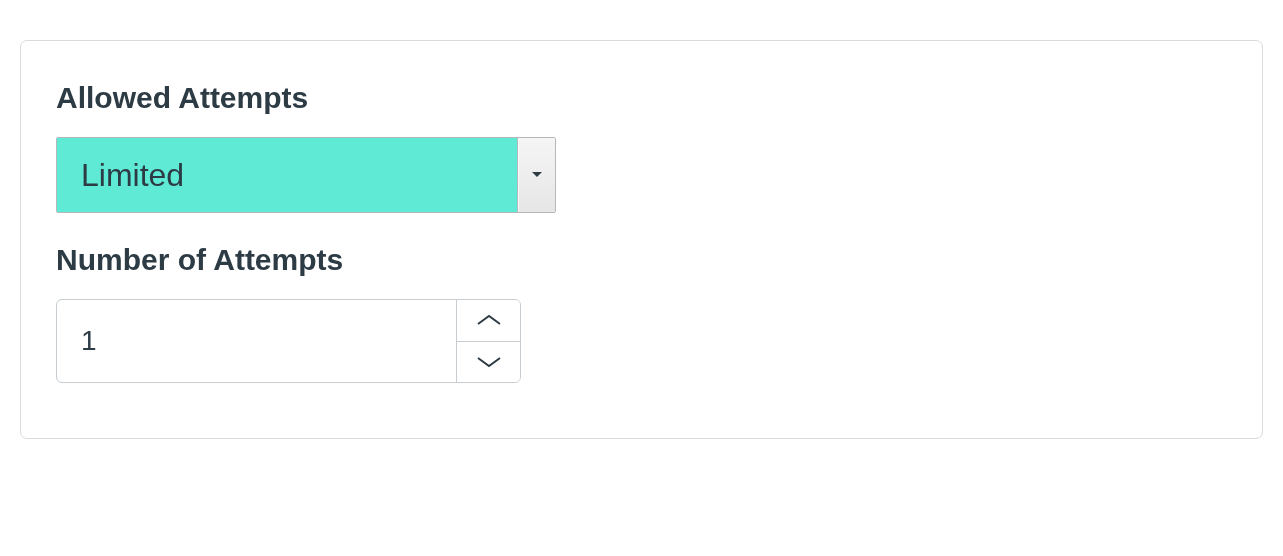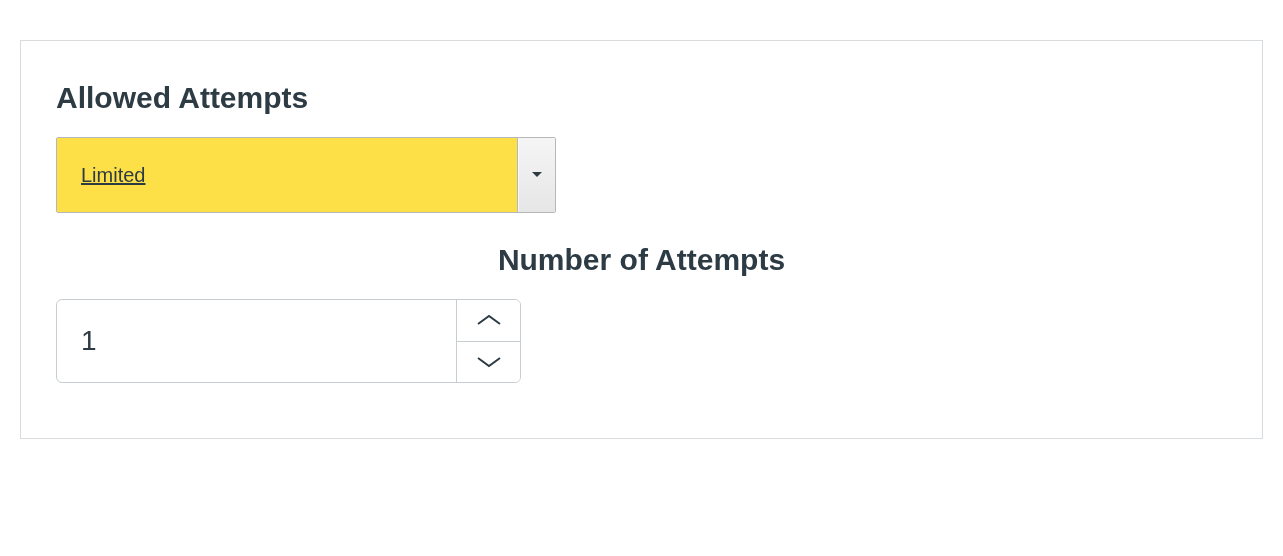--- a/index.html
+++ b/index.html
@@ -20,30 +20,29 @@
     }
     .section-label {
       font-size: 28px;
       color: #2d3b45;
       padding-top: 18px;
       min-width: 310px;
       font-weight: 400;
     }
     .settings-panel {
       border: 1px solid #d8dcdf;
-      border-radius: 0;
+      border-radius: 7px;
       padding: 40px 35px 55px 35px;
       flex: 1;
     }
     .field-group {
       margin-bottom: 30px;
     }
     .field-group:last-child {
       margin-bottom: 0;
-      text-align: center;
     }
     .field-label {
       font-size: 30px;
       font-weight: 700;
       color: #2d3b45;
       display: block;
       margin-bottom: 22px;
     }
     .select-wrapper {
       position: relative;
@@ -51,26 +50,25 @@
       height: 76px;
       border: 1px solid #b5b8bb;
       border-radius: 2px;
       display: flex;
       align-items: stretch;
       background: #fff;
     }
     .select-value {
       flex: 1;
       padding: 0 24px;
-      font-size: 20px;
+      font-size: 32px;
       color: #2d3b45;
       display: flex;
       align-items: center;
-      background: #fde047;
-      text-decoration: underline;
+      background: #5eead4;
     }
     .select-button {
       width: 38px;
       border-left: 1px solid #b5b8bb;
       background: linear-gradient(to bottom, #f5f5f5, #e6e6e6);
       display: flex;
       align-items: center;
       justify-content: center;
       box-shadow: inset 1px 0 0 rgba(255,255,255,0.6);
     }

